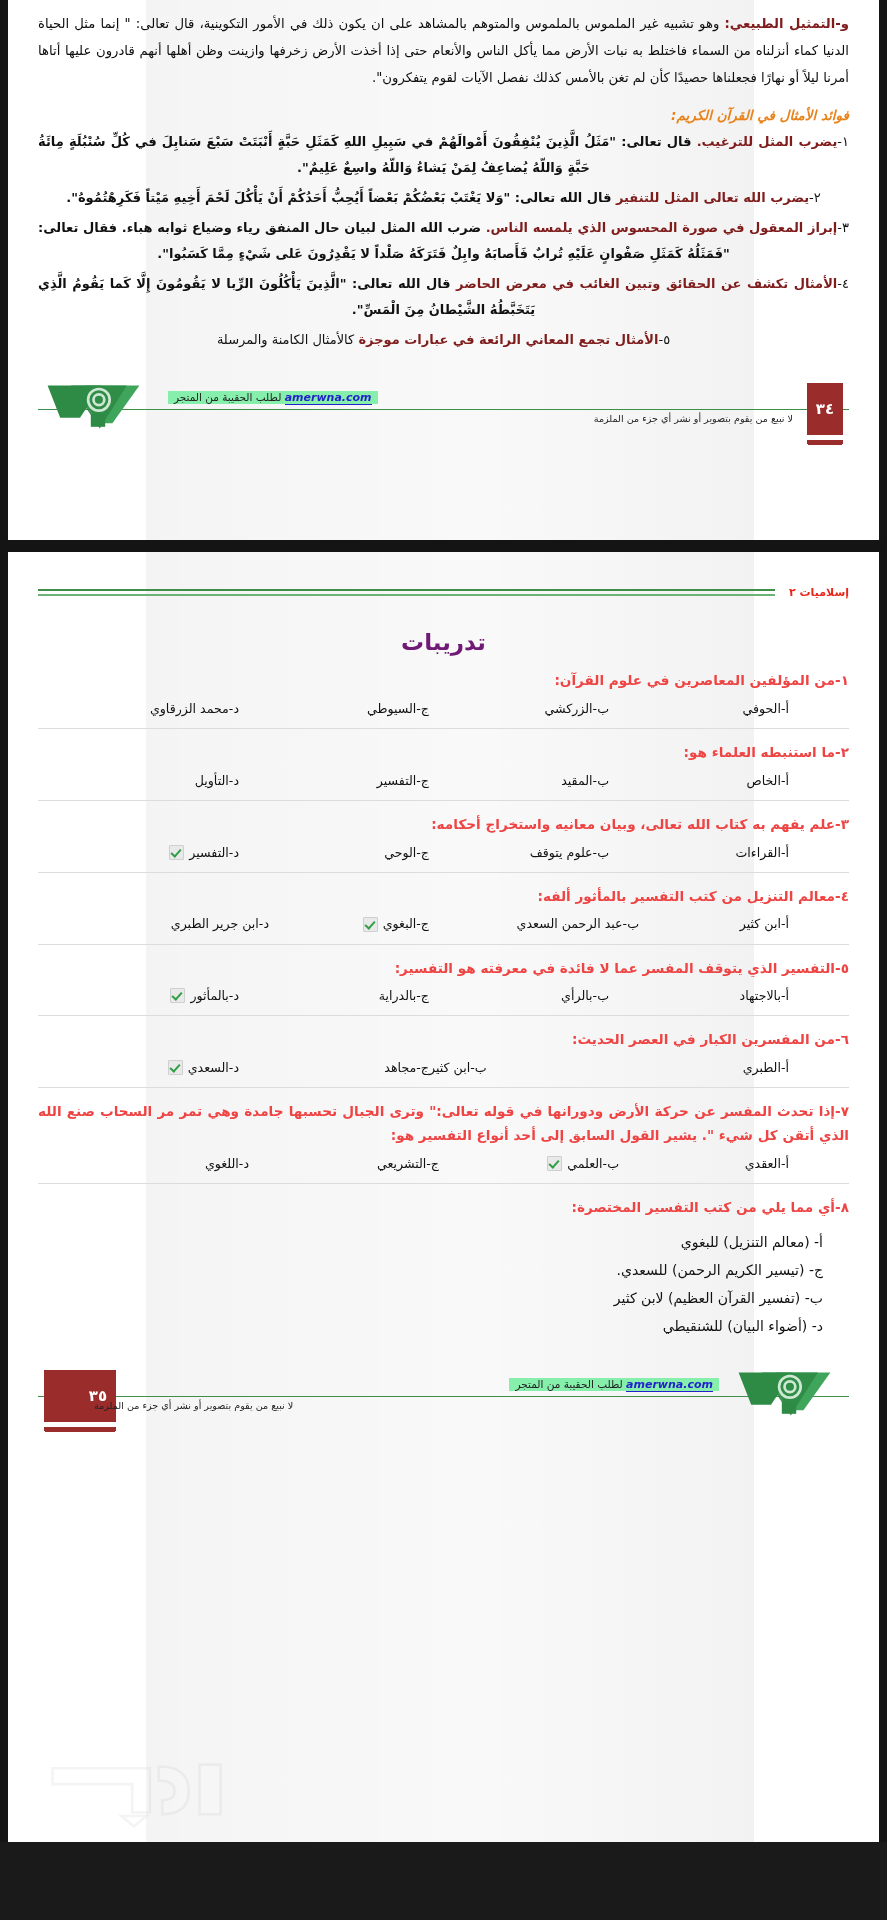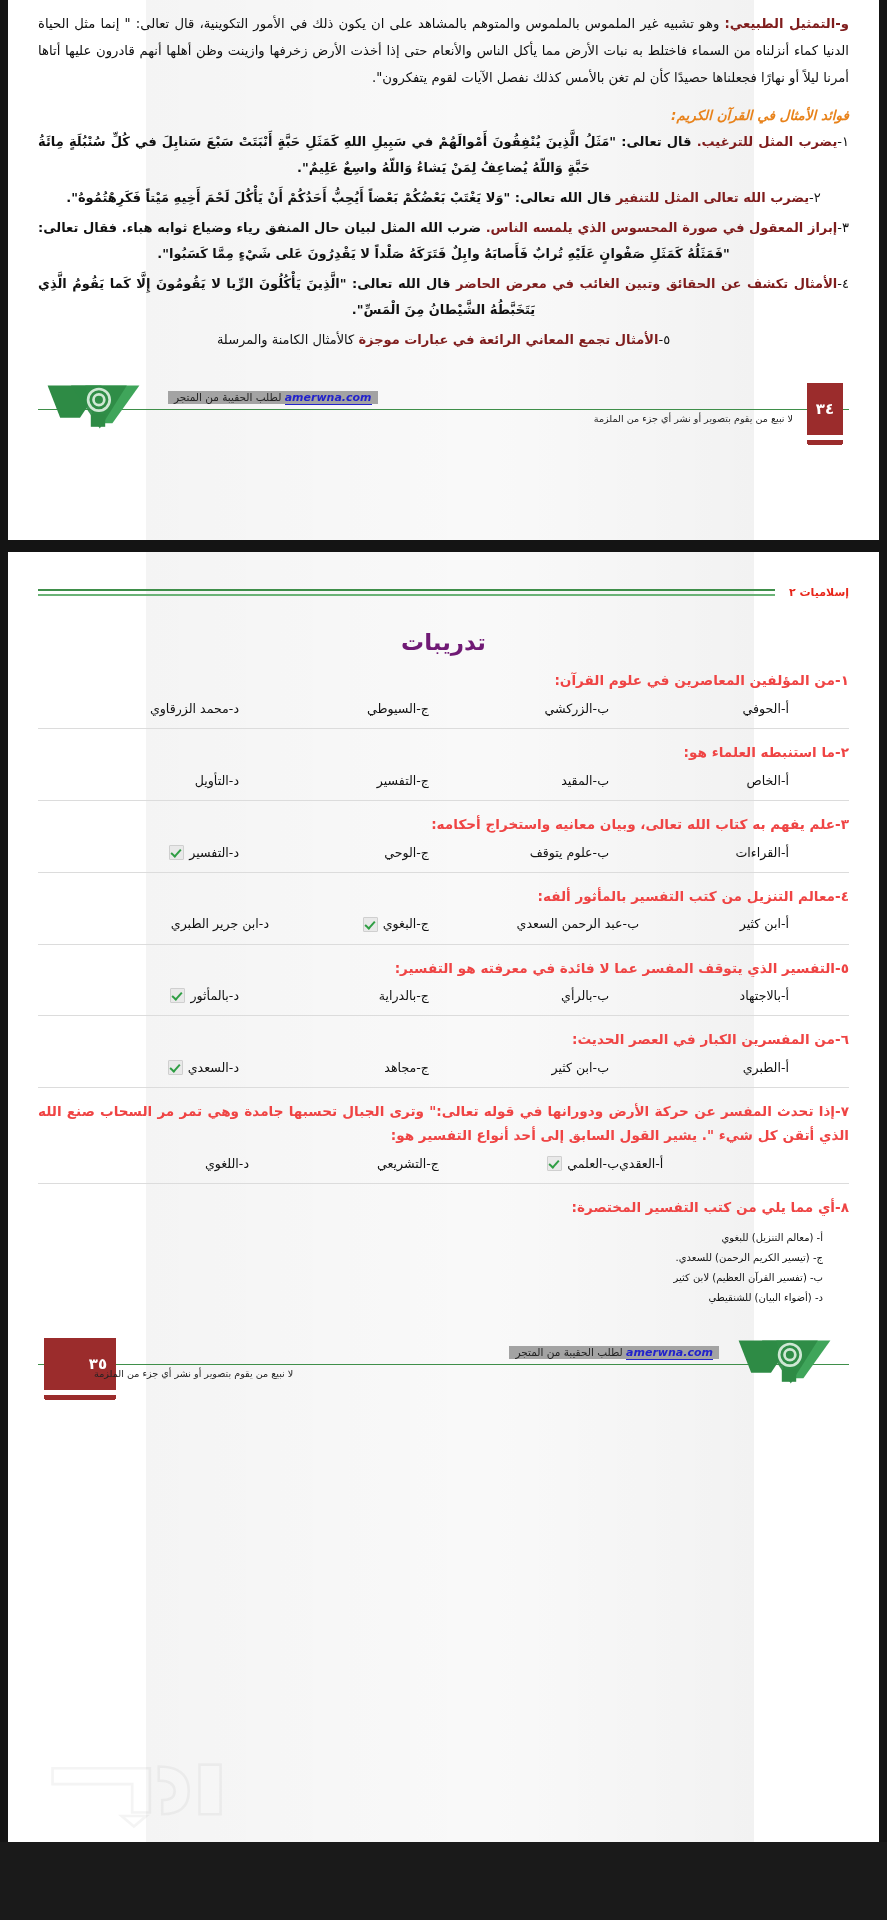--- a/index.html
+++ b/index.html
@@ -69,21 +69,21 @@
     background:#9b2c2c;color:#fff;font-size:15px;font-weight:bold;
     display:flex;align-items:center;justify-content:center;
     border-bottom:5px solid #fff;
     box-shadow:0 6px 0 -1px #9b2c2c;
   }
   .pagebox::after{
     content:"";position:absolute;left:0;right:0;bottom:-9px;height:4px;background:#9b2c2c;
   }
   .foot-line1{
     position:absolute;top:12px;font-size:10.5px;color:#222;
-    white-space:nowrap;background:#a3a3a3;padding:0 6px;
+    white-space:nowrap;background:#86efac;padding:0 6px;
   }
   .foot-site{color:#2222cc;font-style:italic;font-weight:bold;font-size:11px;
     border-bottom:1px solid #2222cc;}
   .foot-line2{
     position:absolute;top:34px;font-size:9.6px;color:#222;white-space:nowrap;
   }
   .logo{position:absolute;top:-2px;width:108px;height:60px;}
 
   
   .p2{padding:34px 30px 0 30px;min-height:1290px;}
@@ -127,21 +127,21 @@
     background:#e9e9e9;border:1px solid #cfcfcf;border-radius:1px;position:relative;
   }
   .tick::after{
     content:"";position:absolute;left:3px;top:1px;width:4px;height:8px;
     border:solid #2f9e44;border-width:0 2px 2px 0;transform:rotate(42deg);
   }
   .sep{height:1px;background:#dcdcdc;margin:0 0 12px 0;position:relative;z-index:2;}
 
   .sub-list{margin:0 0 8px 0;position:relative;z-index:2;}
   .sub-item{
-    font-size:10px;color:#111;line-height:2.0;
+    font-size:14px;color:#111;line-height:2.0;
     padding-right:26px;
   }
 
   .watermark{
     position:absolute;left:18px;bottom:6px;width:230px;height:86px;
     opacity:.16;pointer-events:none;
   }
 </style>
 </head>
 <body>
@@ -321,40 +321,40 @@
     <div class="sep"></div>
 
     <div class="q">
       <div class="q-text">
         <span>٦-</span><span>من المفسرين الكبار في العصر الحديث:</span>
       </div>
       <div class="opts">
         <div class="opt" style="width:180px;padding-right:60px;">
             <span class="lbl">أ-الطبري</span>
           </div>
-        <div class="opt" style="width:180px;">
+        <div class="opt" style="width:180px;justify-content:flex-end;">
             <span class="lbl">ب-ابن كثير</span>
           </div>
         <div class="opt" style="width:190px;">
             <span class="lbl">ج-مجاهد</span>
           </div>
         <div class="opt">
             <span class="lbl">د-السعدي</span>
             <span class="tick"></span>
           </div>
       </div>
     </div>
     <div class="sep"></div>
 
     <div class="q">
       <div class="q-text wrap">
         <span>٧-</span><span>إذا تحدث المفسر عن حركة الأرض ودورانها في قوله تعالى:" وترى الجبال تحسبها جامدة وهي تمر مر السحاب صنع الله الذي أتقن كل شيء ". يشير القول السابق إلى أحد أنواع التفسير هو:</span>
       </div>
       <div class="opts">
-        <div class="opt" style="width:170px;padding-right:60px;justify-content:flex-end;">
+        <div class="opt" style="width:170px;padding-right:60px;">
             <span class="lbl">أ-العقدي</span>
           </div>
         <div class="opt" style="width:180px;">
             <span class="lbl">ب-العلمي</span>
             <span class="tick"></span>
           </div>
         <div class="opt" style="width:190px;">
             <span class="lbl">ج-التشريعي</span>
           </div>
         <div class="opt">

